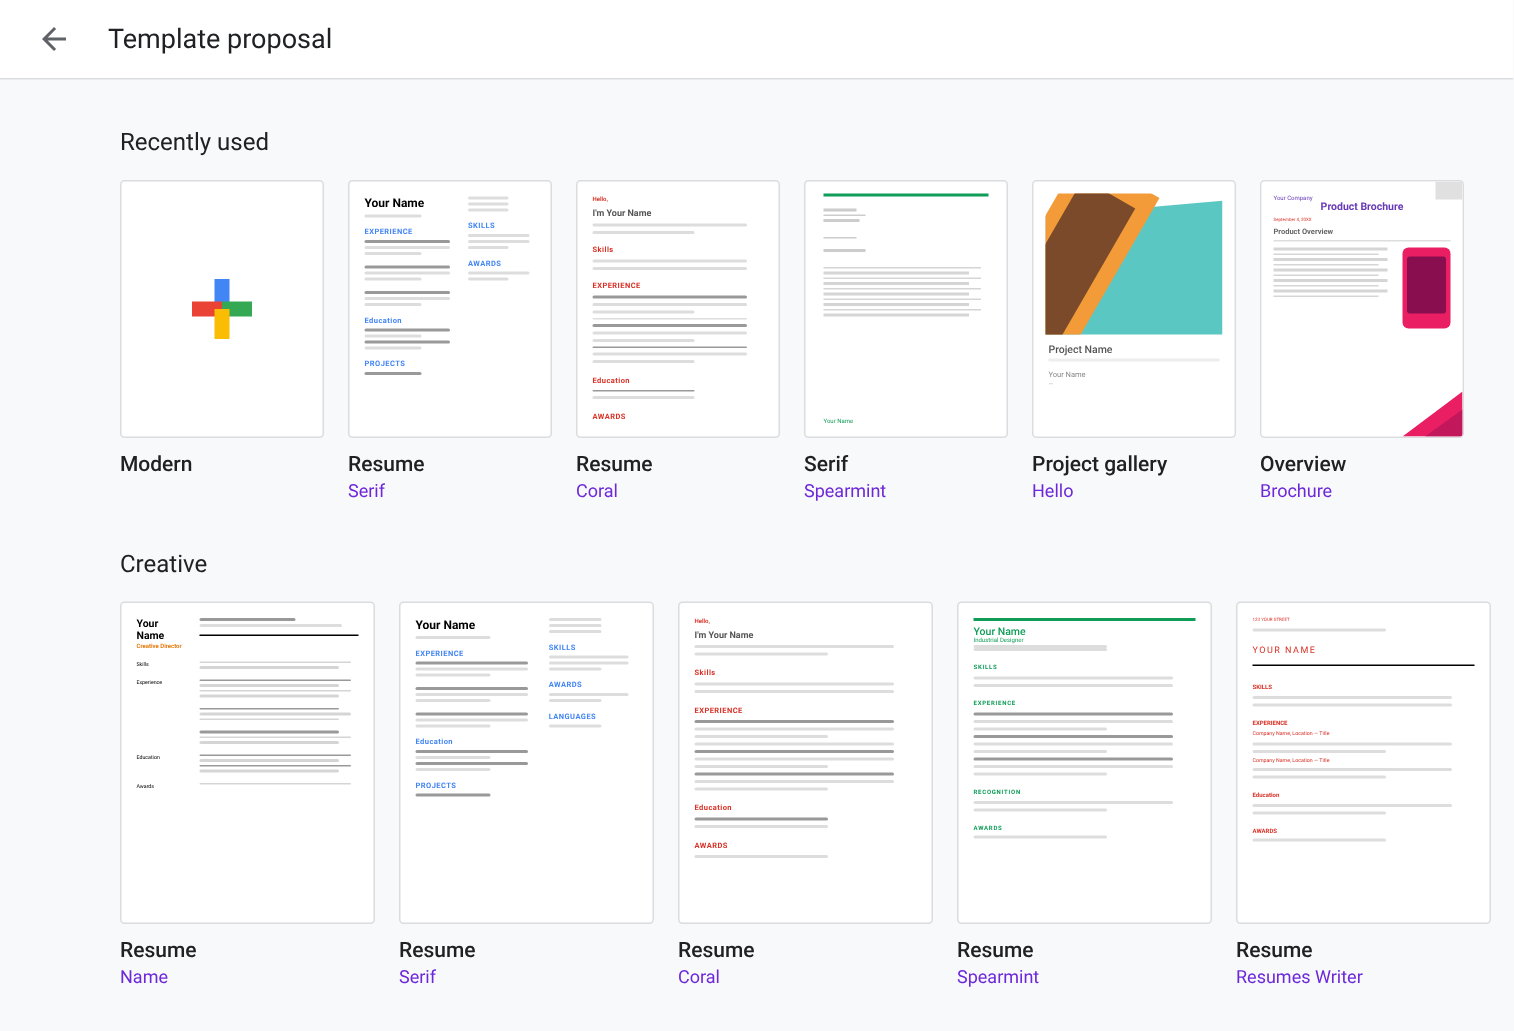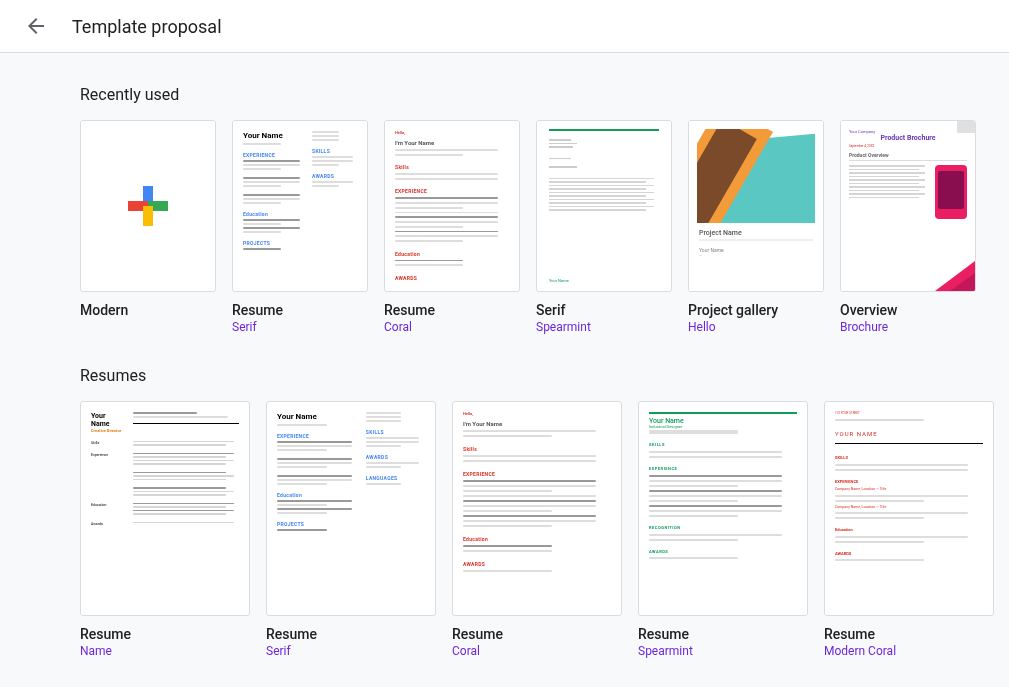--- a/index.html
+++ b/index.html
@@ -342,21 +342,21 @@
           <div class="tri"></div>
             <div class="tri2"></div>
         </div>
       </div>
       <div class="card-title">Overview</div>
       <div class="card-sub">Brochure</div>
     </div>
 
   </div>
 
-  <div class="section-title">Resumes</div>
+  <div class="section-title">Creative</div>
 
   <div class="grid5">
 
     <div class="card">
       <div class="thumb">
         <div class="doc swiss">
           <div class="row">
             <div class="leftcol">
               <div class="title">Your<br>Name</div>
               <div class="cd">Creative Director</div>
@@ -562,18 +562,18 @@
           <div class="sp"></div>
           <div class="sec">Education</div>
           <div class="line m"></div>
             <div class="line s"></div>
           <div class="sp"></div>
           <div class="sec">AWARDS</div>
           <div class="line s"></div>
         </div>
       </div>
       <div class="card-title">Resume</div>
-      <div class="card-sub">Modern Coral</div>
+      <div class="card-sub">Resumes Writer</div>
     </div>
 
   </div>
 
 </div>
 
 </body></html>

